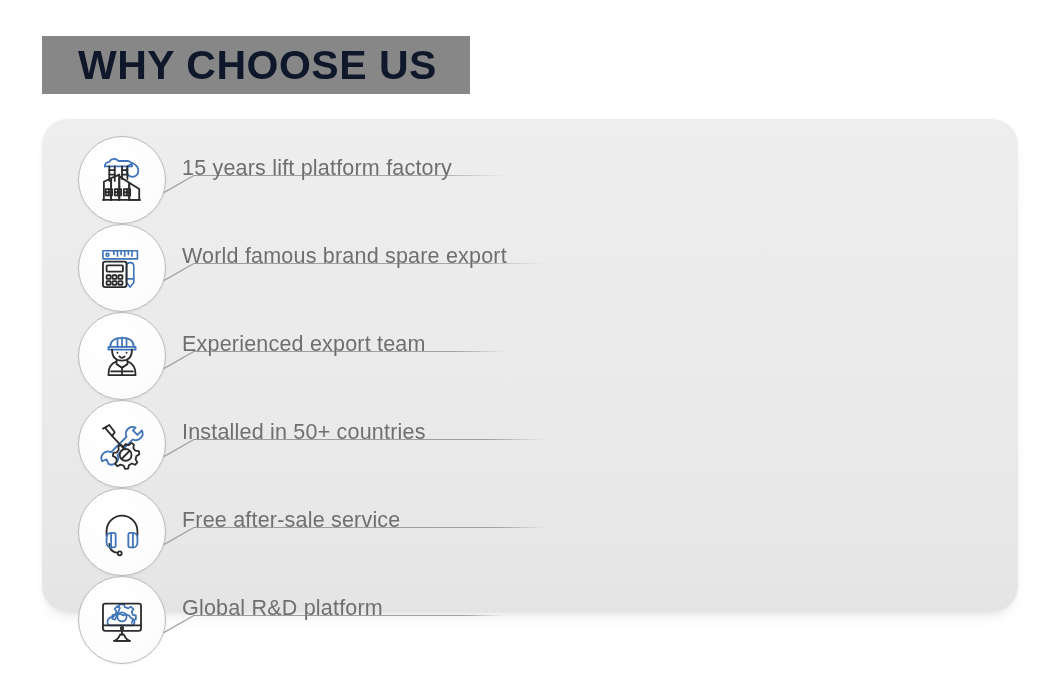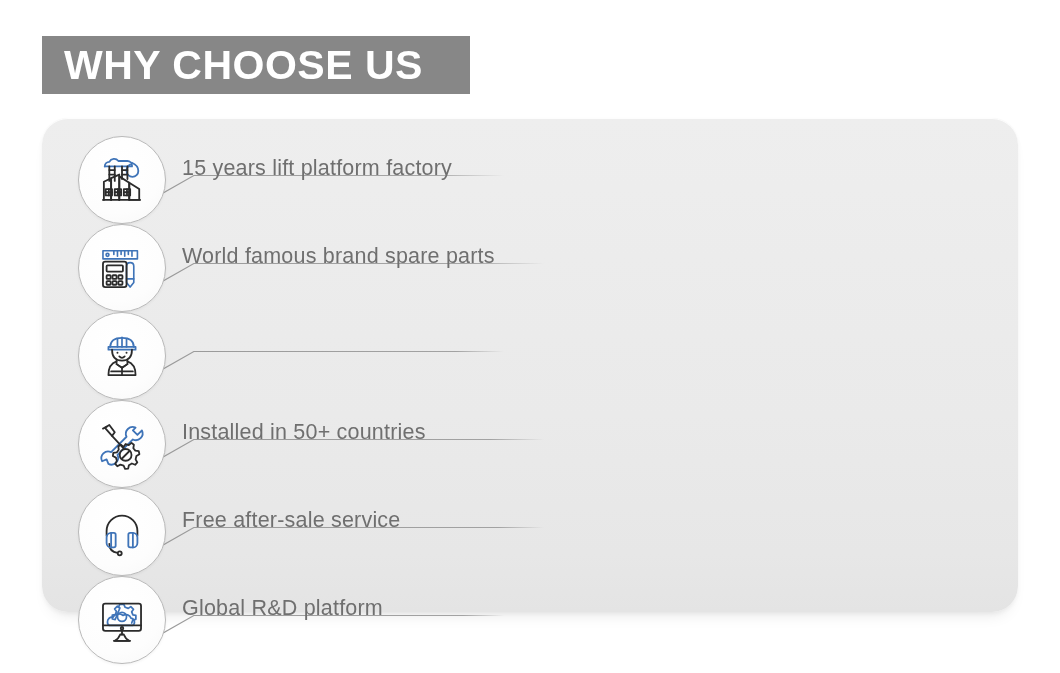--- a/index.html
+++ b/index.html
@@ -24,25 +24,25 @@
     position: absolute;
     left: 42px;
     top: 36px;
     width: 428px;
     height: 58px;
     background: #878787;
     display: flex;
     align-items: center;
   }
   .title-text {
-    color: #ffffff;
+    color: #0f172a;
     font-size: 41px;
     font-weight: 700;
     letter-spacing: 0.5px;
-    padding-left: 22px;
+    padding-left: 36px;
     line-height: 1;
     white-space: nowrap;
   }
 
   
   .card {
     position: absolute;
     left: 42px;
     top: 118px;
     width: 976px;
@@ -214,21 +214,21 @@
               <rect x="15" y="29" width="18" height="7" rx="1"></rect>
               <rect x="15" y="40" width="4.5" height="4" rx="0.8"></rect>
               <rect x="21.5" y="40" width="4.5" height="4" rx="0.8"></rect>
               <rect x="28" y="40" width="4.5" height="4" rx="0.8"></rect>
               <rect x="15" y="46.5" width="4.5" height="4" rx="0.8"></rect>
               <rect x="21.5" y="46.5" width="4.5" height="4" rx="0.8"></rect>
               <rect x="28" y="46.5" width="4.5" height="4" rx="0.8"></rect>
             </g>
           </svg>
         </div>
-        <div class="label">World famous brand spare parts</div>
+        <div class="label">World famous brand spare export</div>
       </div>
 
       <div class="feature col-left">
         <div class="connector">
           <svg viewBox="0 0 360 165" preserveAspectRatio="none">
             <defs>
               <linearGradient id="fadeL2" x1="0" y1="0" x2="1" y2="0">
                 <stop offset="0" stop-color="#9a9a9a" stop-opacity="1"></stop>
                 <stop offset="0.86" stop-color="#9a9a9a" stop-opacity="0.9"></stop>
                 <stop offset="1" stop-color="#9a9a9a" stop-opacity="0"></stop>
@@ -252,20 +252,21 @@
               <circle cx="37" cy="28.5" r="1.1" fill="#2b2b2b" stroke="none"></circle>
               <path d="M29 32.5 q3 3 6 0"></path>
               <path d="M26 37 v4 l6 4 l6-4 v-4"></path>
               <path d="M26 41 l6 4 l6-4"></path>
               <path d="M32 45 v8"></path>
               <path d="M26 38 q-9 3 -9 15 h30 q0-12 -9-15"></path>
               <path d="M20 49 h24"></path>
             </g>
           </svg>
         </div>
+        <div class="label">Experienced export team</div>
       </div>
 
       <div class="feature col-right">
         <div class="connector">
           <svg viewBox="0 0 400 165" preserveAspectRatio="none">
             <defs>
               <linearGradient id="fadeR2" x1="0" y1="0" x2="1" y2="0">
                 <stop offset="0" stop-color="#9a9a9a" stop-opacity="1"></stop>
                 <stop offset="0.86" stop-color="#9a9a9a" stop-opacity="0.9"></stop>
                 <stop offset="1" stop-color="#9a9a9a" stop-opacity="0"></stop>

